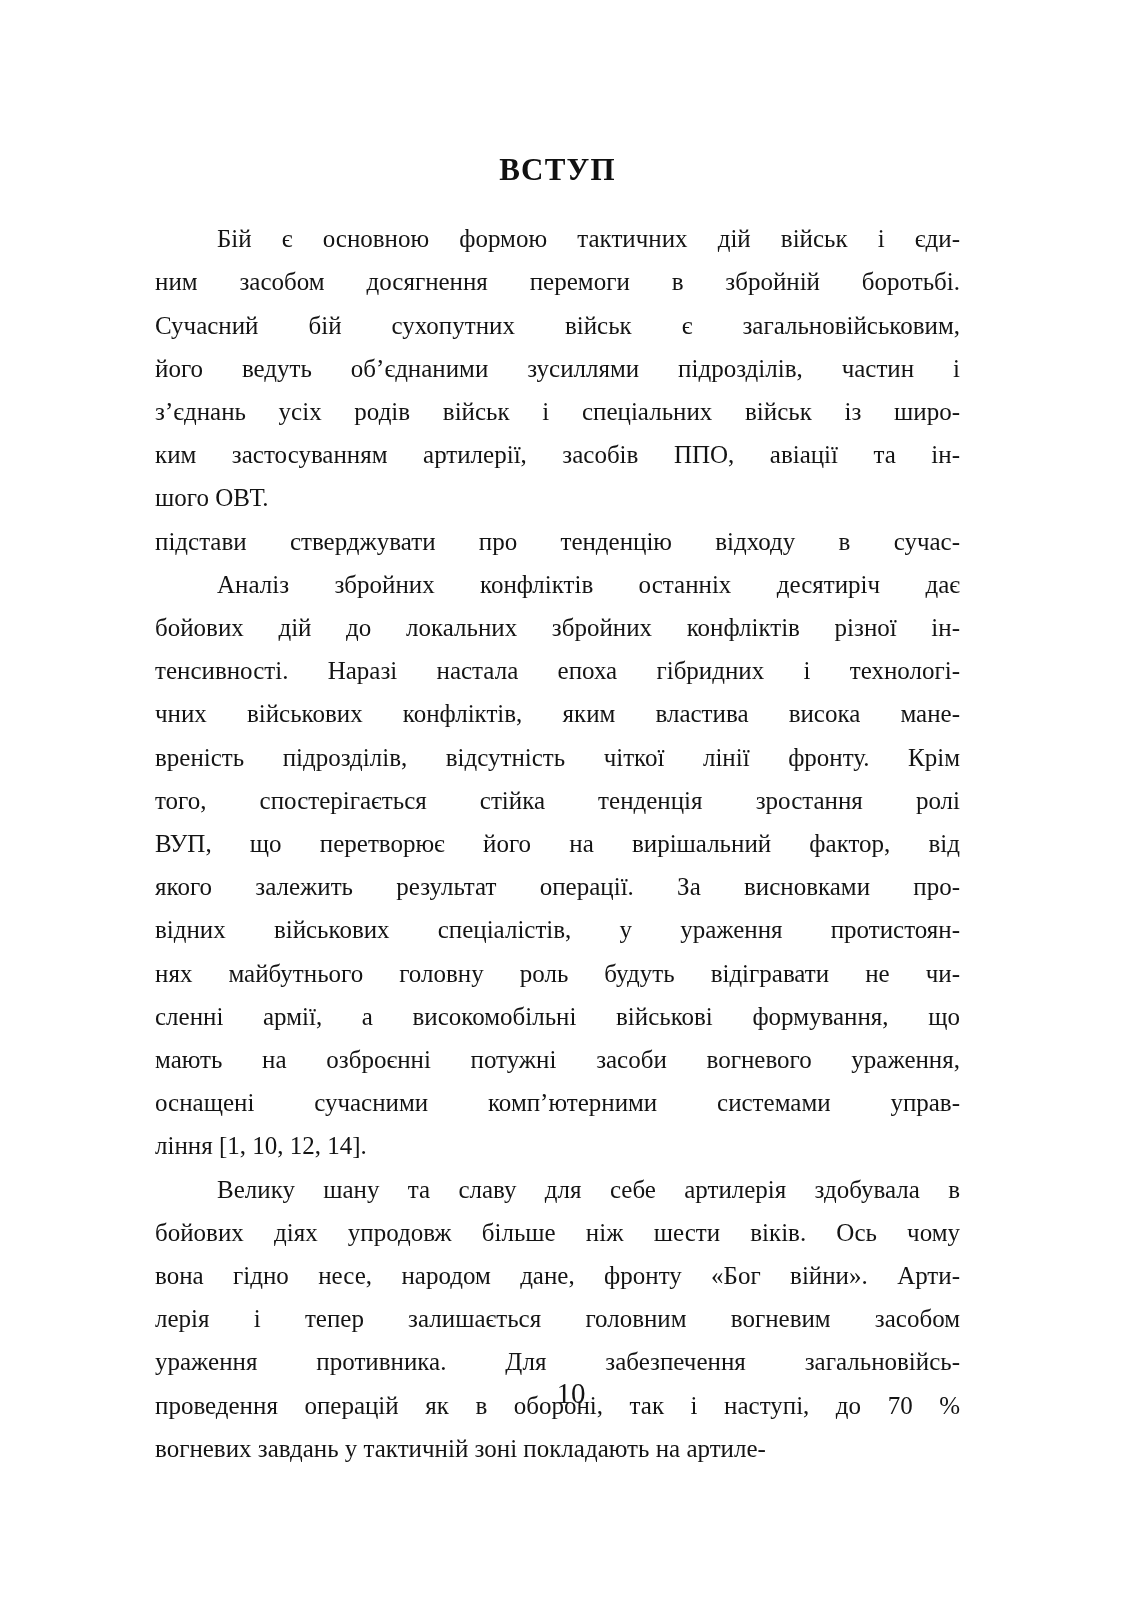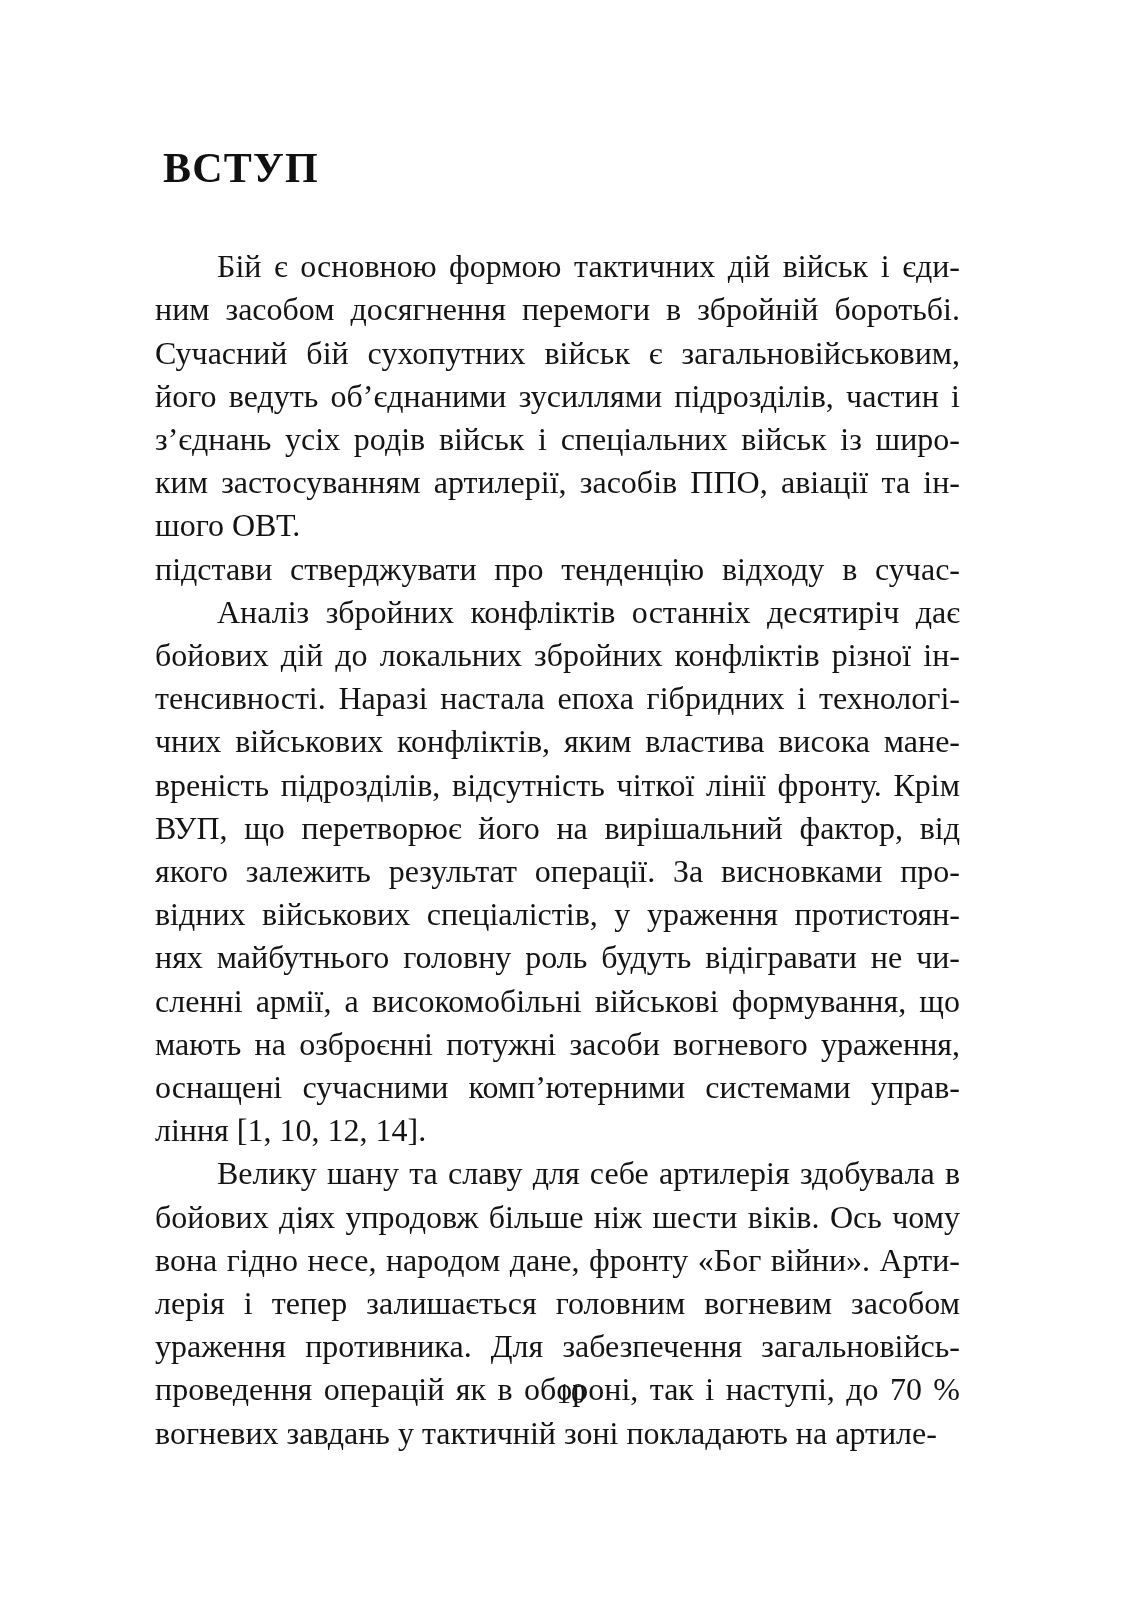--- a/index.html
+++ b/index.html
@@ -17,33 +17,34 @@
     box-sizing: border-box;
     overflow: hidden;
   }
   .content {
     position: absolute;
     left: 155px;
     top: 0;
     width: 805px;
   }
   .page-heading {
+    text-align: center;
     font-family: "Liberation Serif", "DejaVu Serif", serif;
     font-weight: bold;
-    font-size: 42px;
+    font-size: 31px;
     letter-spacing: 1.2px;
     color: #111111;
-    margin: 8px;
+    margin: 16px;
     padding-top: 137px;
     line-height: 1.1;
   }
   .body-block {
-    margin-top: 54px;
+    margin-top: 30px;
     font-family: "Liberation Serif", "DejaVu Serif", serif;
-    font-size: 32px;
+    font-size: 25px;
     line-height: 43.2px;
     color: #141414;
   }
   .para {
     margin: 0;
     text-align: justify;
     text-indent: 0;
   }
   
   .line {
@@ -91,20 +92,21 @@
         <span class="line last">шого ОВТ.</span>
       </p>
 
       <p class="para">
         <span class="line">підстави стверджувати про тенденцію відходу в сучас-</span>
         <span class="line indent">Аналіз збройних конфліктів останніх десятиріч дає</span>
         <span class="line">бойових дій до локальних збройних конфліктів різної ін-</span>
         <span class="line">тенсивності. Наразі настала епоха гібридних і технологі-</span>
         <span class="line">чних військових конфліктів, яким властива висока мане-</span>
         <span class="line">вреність підрозділів, відсутність чіткої лінії фронту. Крім</span>
+        <span class="line">того, спостерігається стійка тенденція зростання ролі</span>
         <span class="line">ВУП, що перетворює його на вирішальний фактор, від</span>
         <span class="line">якого залежить результат операції. За висновками про-</span>
         <span class="line">відних військових спеціалістів, у ураження протистоян-</span>
         <span class="line">нях майбутнього головну роль будуть відігравати не чи-</span>
         <span class="line">сленні армії, а високомобільні військові формування, що</span>
         <span class="line">мають на озброєнні потужні засоби вогневого ураження,</span>
         <span class="line">оснащені сучасними комп’ютерними системами управ-</span>
         <span class="line last">ління [1, 10, 12, 14].</span>
       </p>
 

